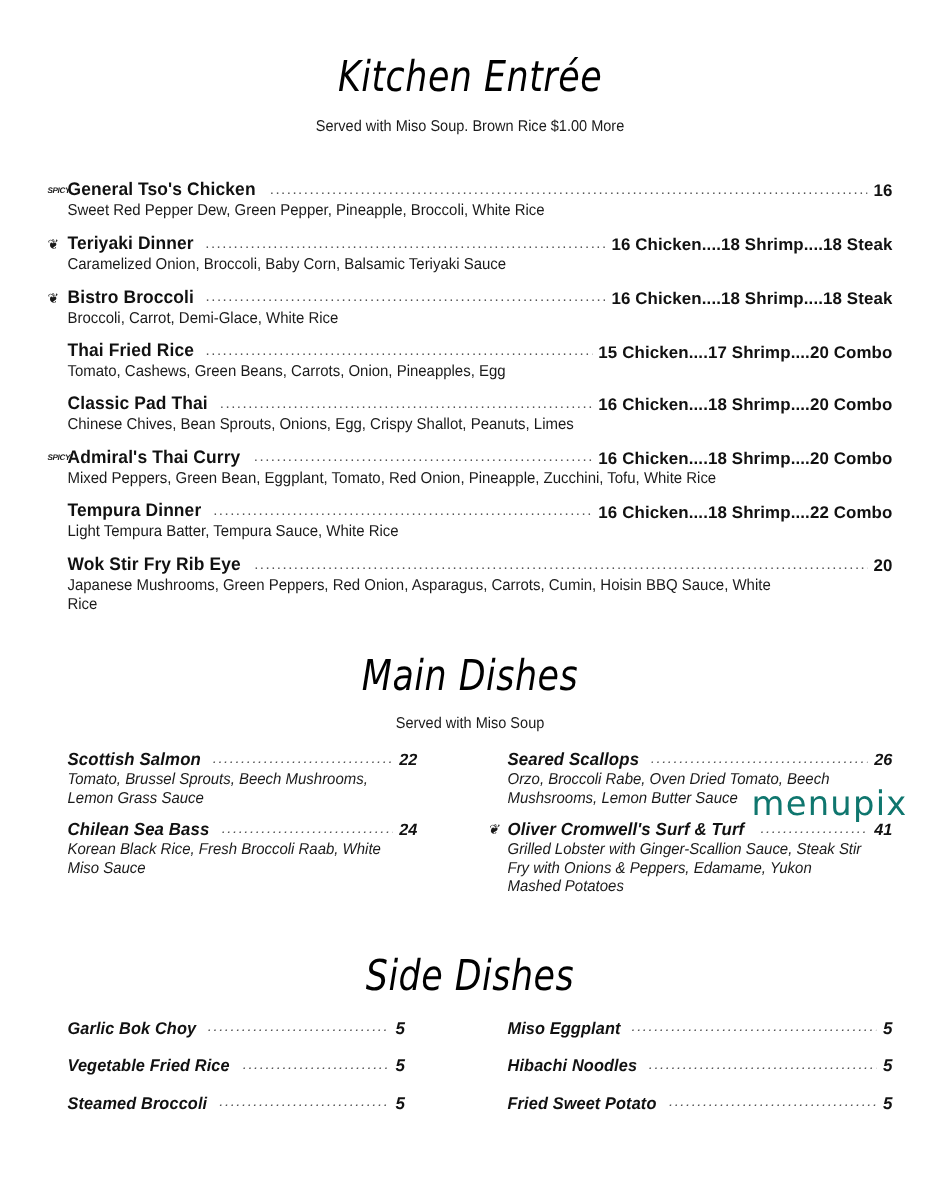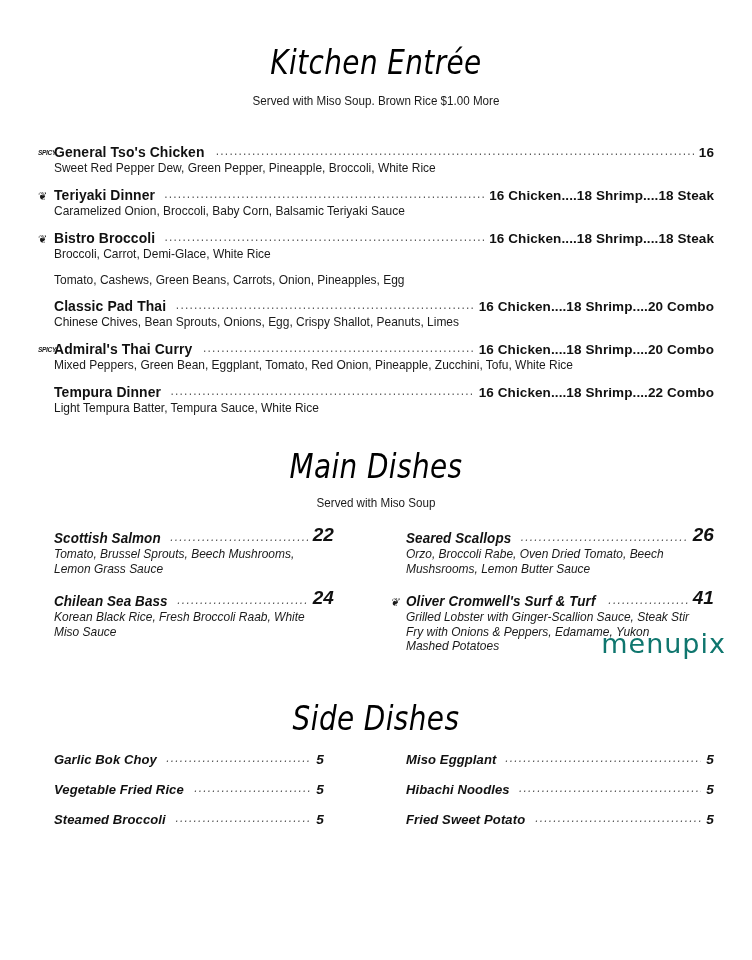--- a/index.html
+++ b/index.html
@@ -133,21 +133,21 @@
     width: 50%;
     box-sizing: border-box;
     font-style: italic;
   }
   .col.left  { padding-right: 42px; }
   .col.right { padding-left: 14px; }
 
   .col .entree-row { margin-bottom: 10px; }
   .col .desc { max-width: 300px; }
   .col .nm { font-size: 14px; }
-  .col .pr { font-size: 19px; }
+  .col .pr { font-size: 13px; }
 
   
   .sides .entree-row { margin-bottom: 15px; }
   .sides .col.left  { padding-right: 52px; }
   .sides .col.right { padding-left: 14px; }
   .sides .nm { font-size: 13.6px; }
   .sides .pr { font-size: 13.6px; }
 
   #main-title  { margin-top: 30px; }
   #main-sub    { margin-top: 10px; }
@@ -220,20 +220,26 @@
       <div class="entree-row">
         <div class="ln">
           <span class="mark raw">❦</span>
           <span class="nm">Bistro Broccoli</span>
           <span class="dots"></span>
           <span class="pr">16 Chicken....18 Shrimp....18 Steak</span>
         </div>
         <div class="desc">Broccoli, Carrot, Demi-Glace, White Rice</div>
       </div>
       <div class="entree-row">
+        <div class="ln">
+          <span class="mark none"></span>
+          <span class="nm">Thai Fried Rice</span>
+          <span class="dots"></span>
+          <span class="pr">15 Chicken....17 Shrimp....20 Combo</span>
+        </div>
         <div class="desc">Tomato, Cashews, Green Beans, Carrots, Onion, Pineapples, Egg</div>
       </div>
       <div class="entree-row">
         <div class="ln">
           <span class="mark none"></span>
           <span class="nm">Classic Pad Thai</span>
           <span class="dots"></span>
           <span class="pr">16 Chicken....18 Shrimp....20 Combo</span>
         </div>
         <div class="desc">Chinese Chives, Bean Sprouts, Onions, Egg, Crispy Shallot, Peanuts, Limes</div>
@@ -249,20 +255,29 @@
       </div>
       <div class="entree-row">
         <div class="ln">
           <span class="mark none"></span>
           <span class="nm">Tempura Dinner</span>
           <span class="dots"></span>
           <span class="pr">16 Chicken....18 Shrimp....22 Combo</span>
         </div>
         <div class="desc">Light Tempura Batter, Tempura Sauce, White Rice</div>
       </div>
+      <div class="entree-row">
+        <div class="ln">
+          <span class="mark none"></span>
+          <span class="nm">Wok Stir Fry Rib Eye</span>
+          <span class="dots"></span>
+          <span class="pr">20</span>
+        </div>
+        <div class="desc">Japanese Mushrooms, Green Peppers, Red Onion, Asparagus, Carrots, Cumin, Hoisin BBQ Sauce, White Rice</div>
+      </div>
     </div>
 
   <div class="section-title" id="main-title">Main Dishes</div>
   <div class="section-sub" id="main-sub">Served with Miso Soup</div>
 
   <div class="cols">
     <div class="col left" id="main-left">
         <div class="entree-row">
           <div class="ln">
             <span class="mark none"></span>

